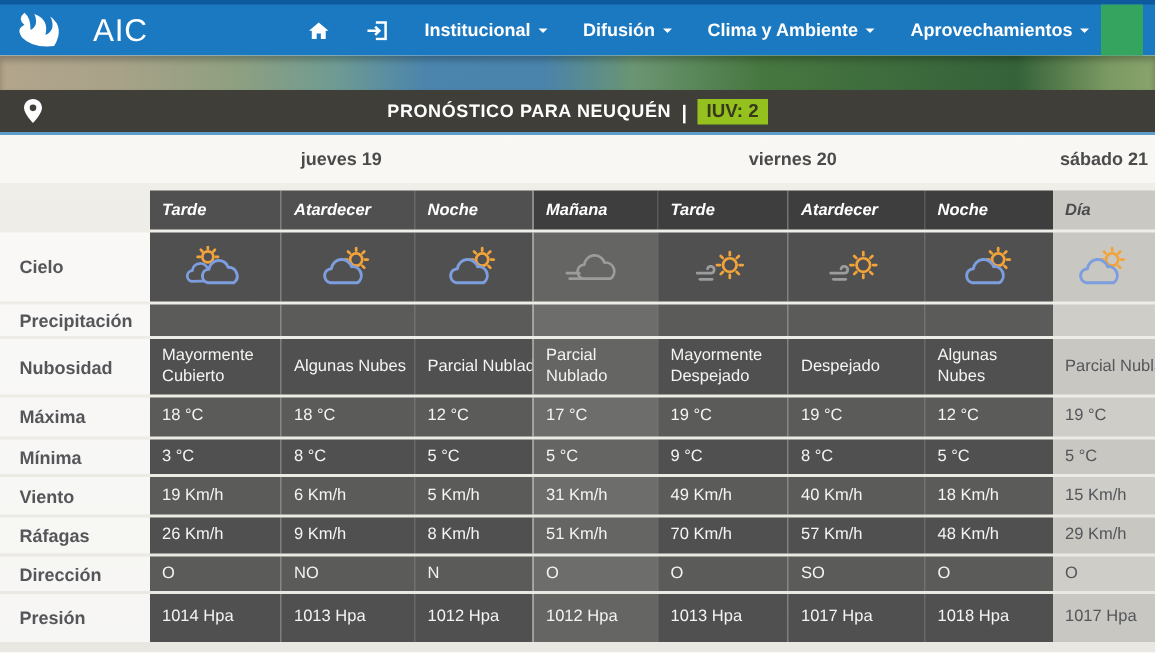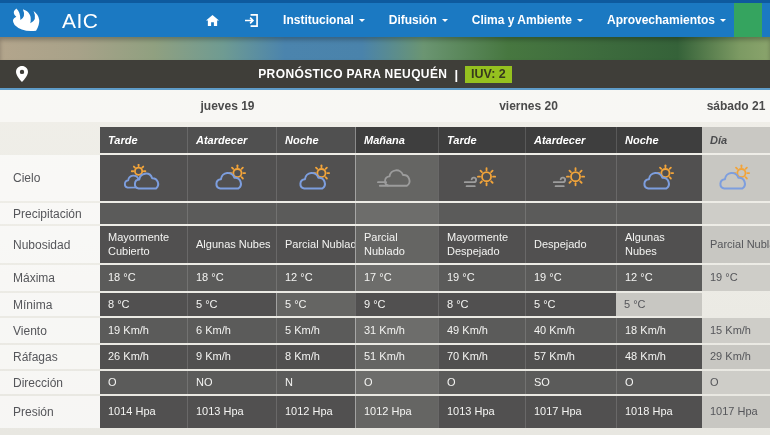--- a/index.html
+++ b/index.html
@@ -55,21 +55,21 @@
 
   .hcell { display:flex; align-items:center; padding-left:8px; color:#fff;
            font-size:11px; font-weight:700; background:#505050;
            border-left:1px solid rgba(255,255,255,.14); }
   .hdr > :nth-child(2) { border-left:none; }
   .hcell.grp2 { background:#3e3e3e; }
   .hcell.grp2.first { border-left:1px solid rgba(255,255,255,.4); }
   .hcell.dia-h { background:#c9c8c3; color:#4b4c4e; border-left:none; }
   .hspacer { background:transparent; }
 
-  .lbl { background:rgba(255,255,255,.62); color:#55565a; font-size:12px; font-weight:400;
+  .lbl { background:rgba(255,255,255,.62); color:#55565a; font-size:12px; font-weight:700;
          display:flex; align-items:center; padding-left:13px; }
   .cell { display:flex; align-items:center; padding:2px 4px 2px 8px; font-size:11px;
           color:#f4f4f2; line-height:1.25; border-left:1px solid rgba(255,255,255,.14); }
   .trow > :nth-child(2) { border-left:none; }
   .r-dark  .cell { background:#515050; }
   .r-light .cell { background:#5b5b5a; }
   .r-dark  .cell.hl { background:#656563; }
   .r-light .cell.hl { background:#6d6d6b; }
   .cell.hl { border-left:1px solid rgba(255,255,255,.4); }
   .cell.dia { background:#c8c7c2; color:#55565a; border-left:none; }
@@ -313,20 +313,21 @@
     <div class="cell">12 °C</div>
     <div class="cell hl">17 °C</div>
     <div class="cell">19 °C</div>
     <div class="cell">19 °C</div>
     <div class="cell">12 °C</div>
     <div class="cell dia">19 °C</div>
   </div>
 
   <div class="trow r-dark rh-min">
     <div class="lbl">Mínima</div>
+    <div class="cell">3 °C</div>
     <div class="cell">8 °C</div>
     <div class="cell">5 °C</div>
     <div class="cell hl">5 °C</div>
     <div class="cell">9 °C</div>
     <div class="cell">8 °C</div>
     <div class="cell">5 °C</div>
     <div class="cell dia">5 °C</div>
   </div>
 
   <div class="trow r-light rh-vie">

